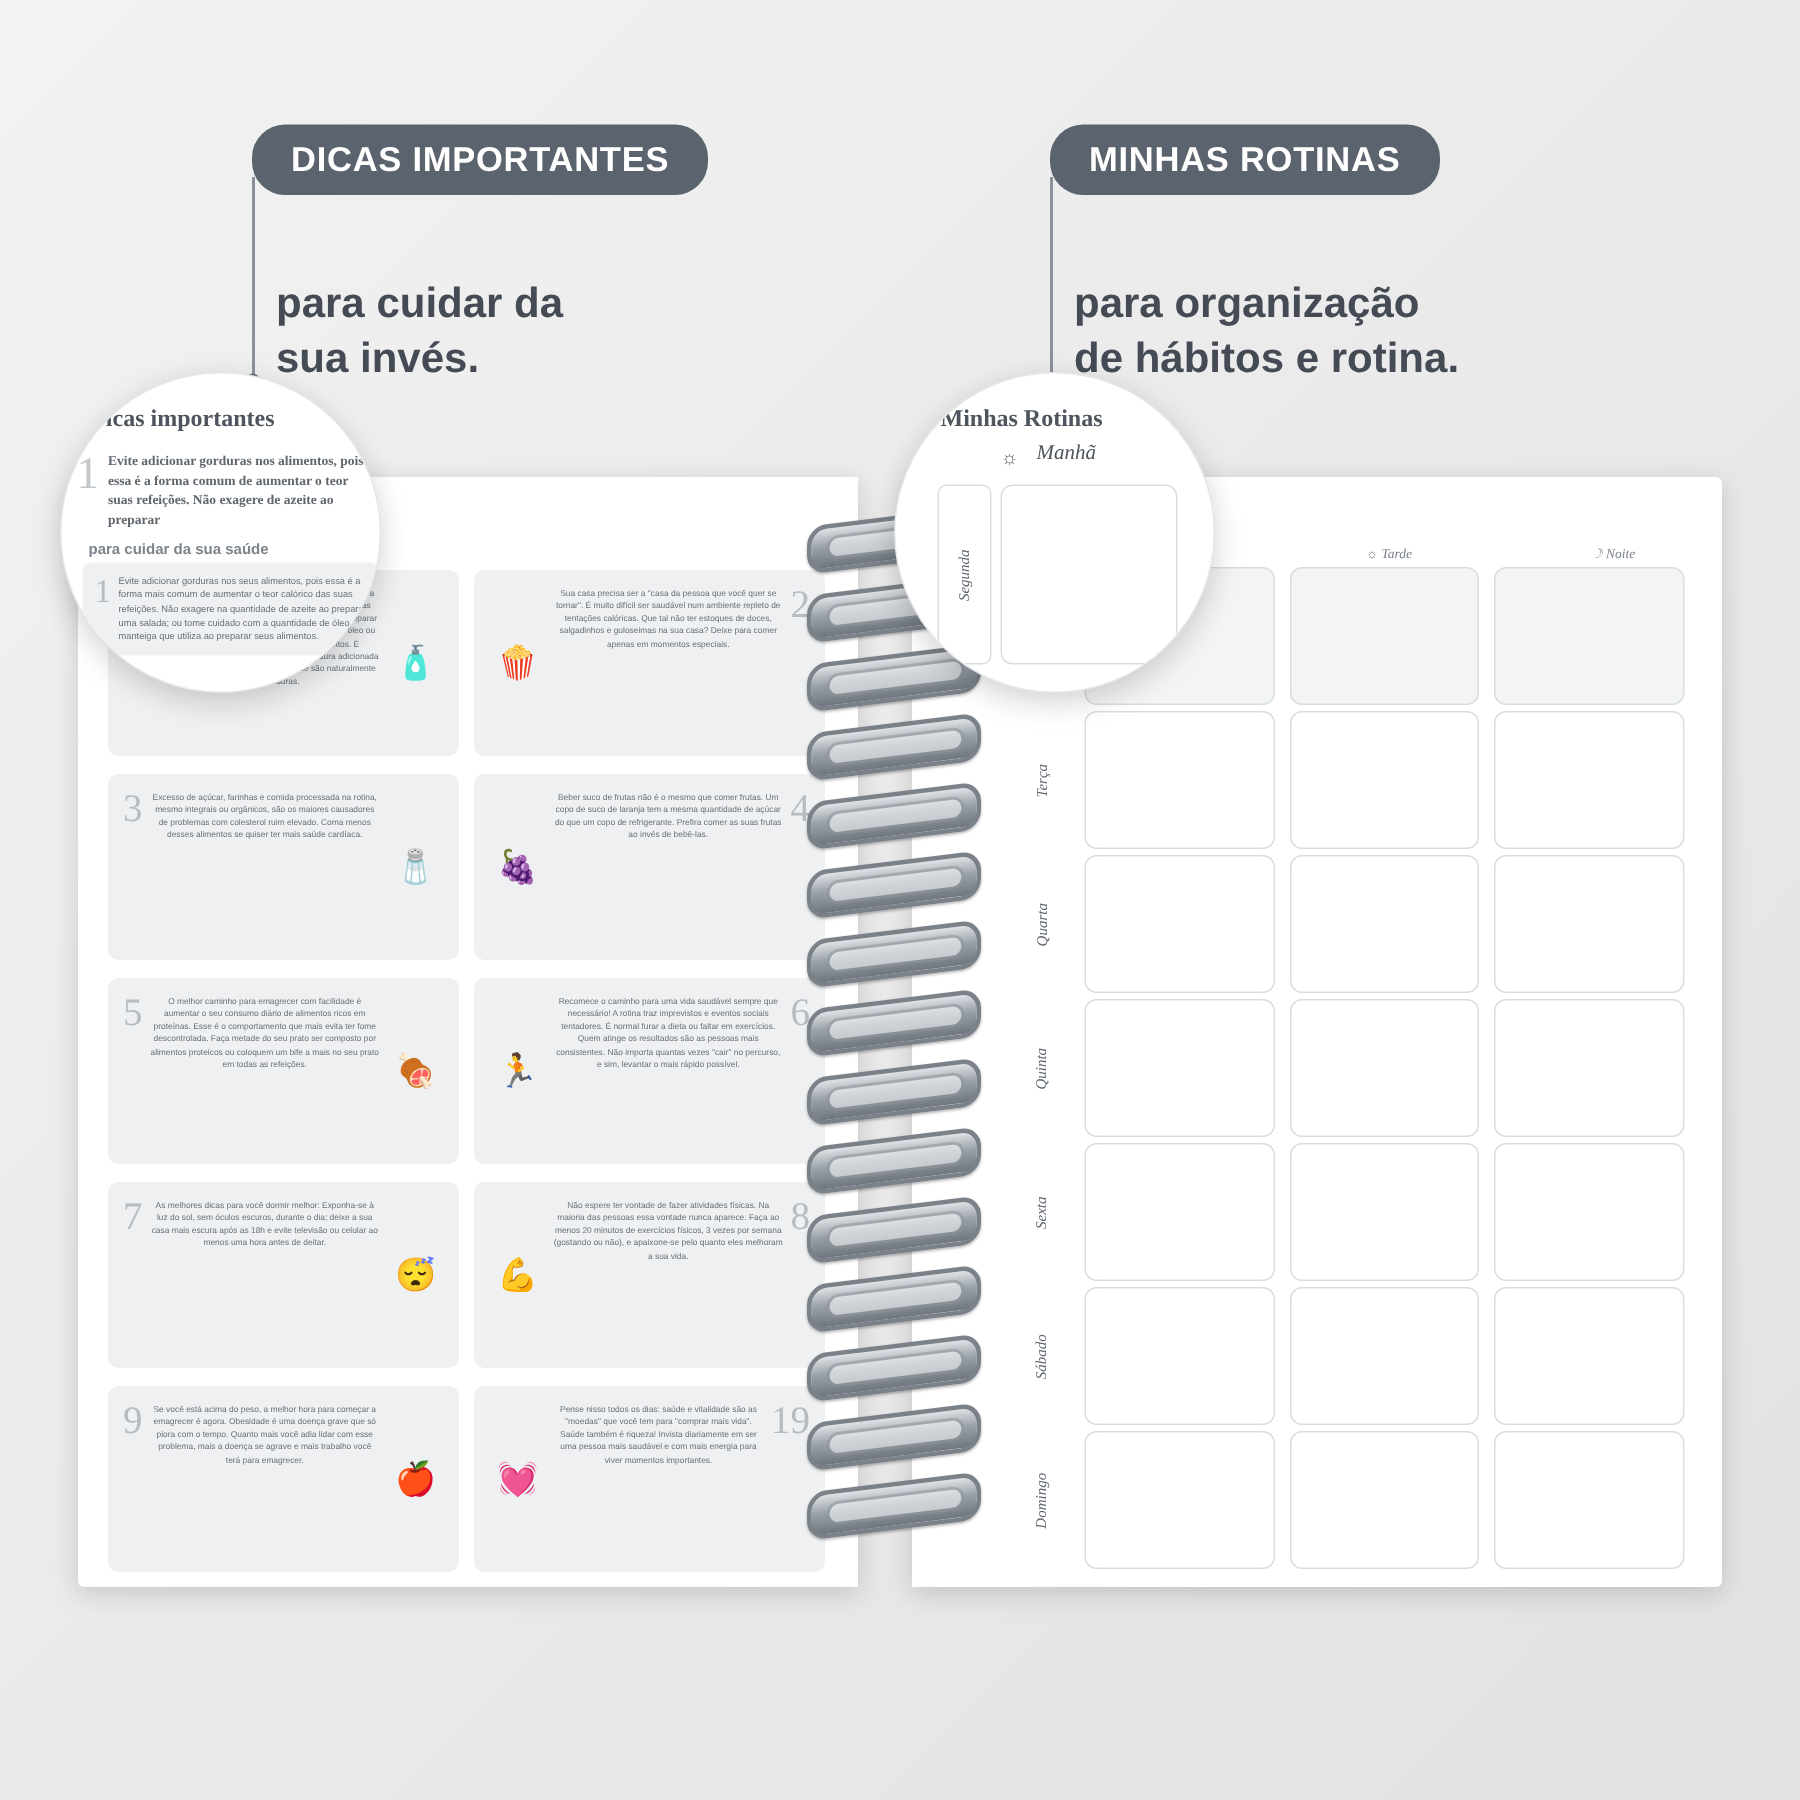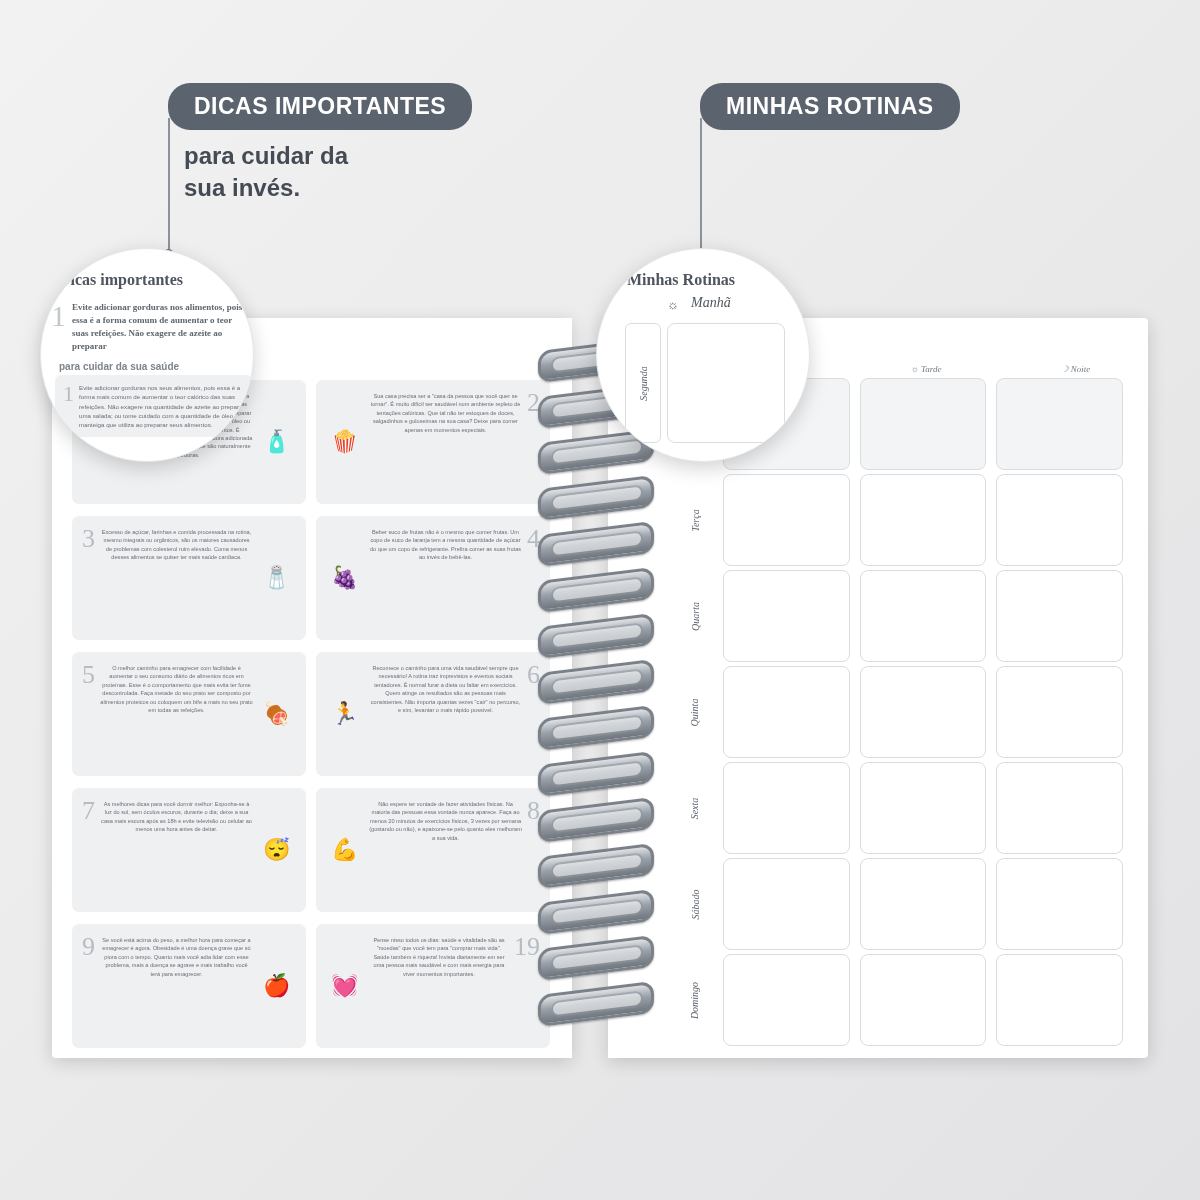--- a/index.html
+++ b/index.html
@@ -13,22 +13,23 @@
   .badge{
     position:absolute;
     background:#5b636e;color:#fff;
     border-radius:22px;
     padding:10px 26px;
     font-size:23px;font-weight:bold;letter-spacing:.5px;
   }
   .badge.b1{left:168px;top:83px;}
   .badge.b2{left:700px;top:83px;}
   .sub{
-    position:absolute;font-size:24px;font-weight:bold;color:#454b54;
+    position:absolute;font-size:28px;font-weight:bold;color:#454b54;
     line-height:1.32;
+    margin-top:44px;
   }
   .sub.s1{left:184px;top:140px;}
   .sub.s2{left:716px;top:140px;}
   .leader{position:absolute;width:2px;background:#8b929b;}
   .leader.l1{left:168px;top:118px;height:140px;}
   .leader.l2{left:700px;top:118px;height:140px;}
   .leader-dot{position:absolute;width:9px;height:9px;border-radius:50%;background:#6d747d;}
   .leader-dot.d1{left:164px;top:249px;}
   .leader-dot.d2{left:696px;top:249px;}
 
@@ -152,20 +153,22 @@
 <div class="badge b1">DICAS IMPORTANTES</div>
 <div class="sub s1">
   <div>para cuidar da</div>
   <div>sua invés.</div>
 </div>
 
 <div class="leader l2"></div>
 <div class="leader-dot d2"></div>
 <div class="badge b2">MINHAS ROTINAS</div>
 <div class="sub s2">
+  <div>para organização</div>
+  <div>de hábitos e rotina.</div>
 </div>
 
 <div class="notebook">
 
   <div class="page left">
     <div class="lp-title">Dicas importantes</div>
     <div class="lp-sub">para cuidar da sua saúde</div>
     <div class="tips-grid" id="tips-grid">
         <div class="tip">
           <div class="num">1</div>

